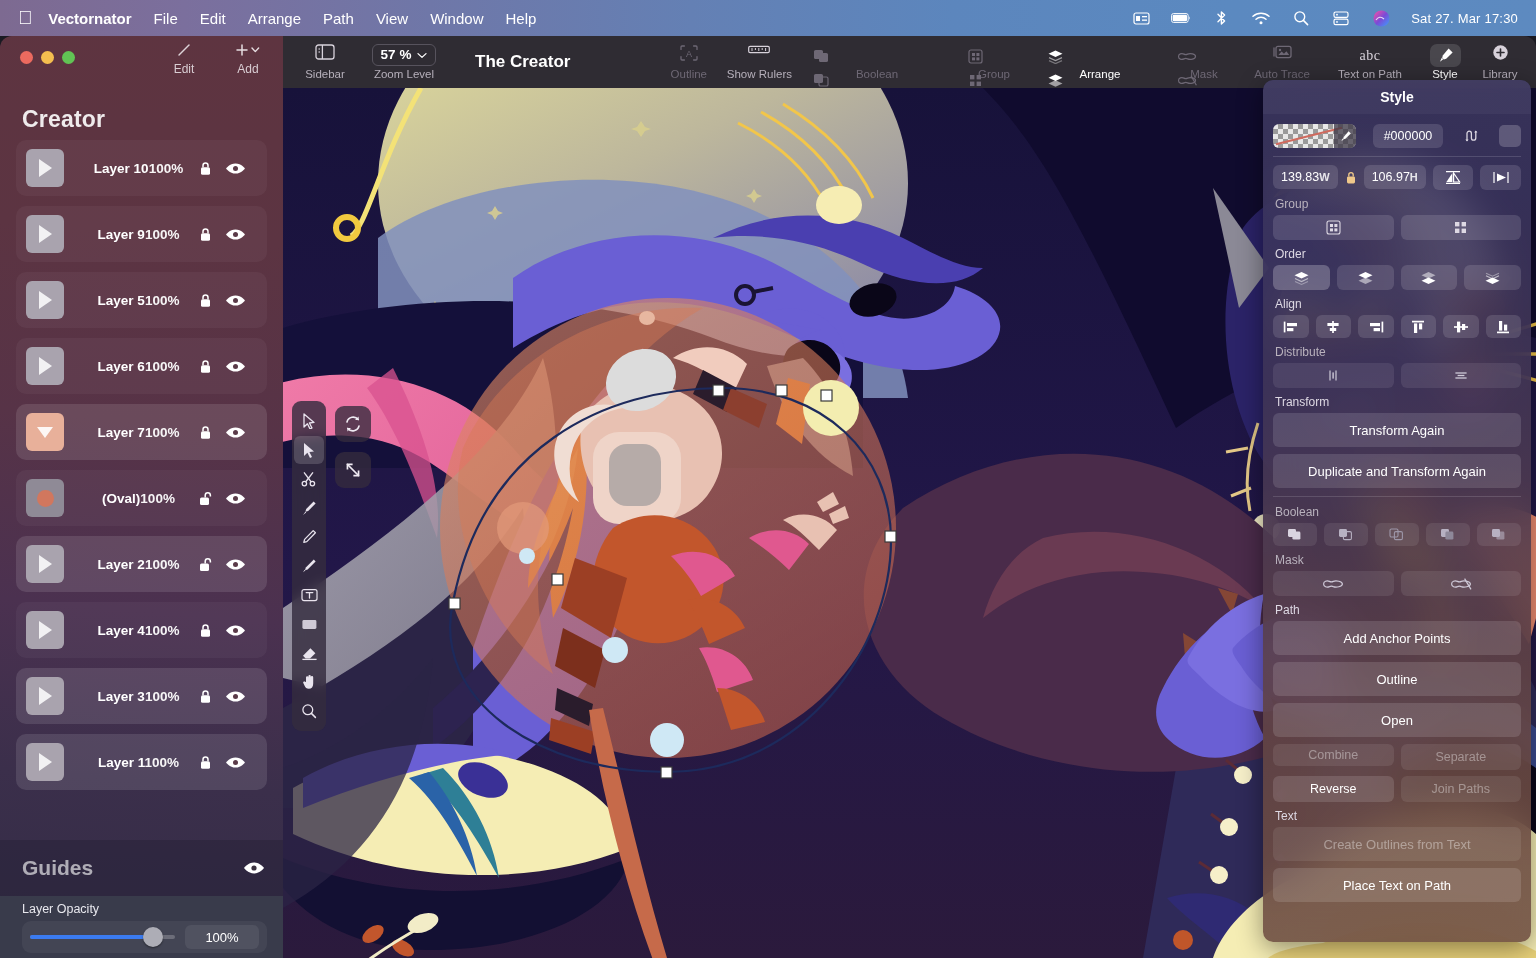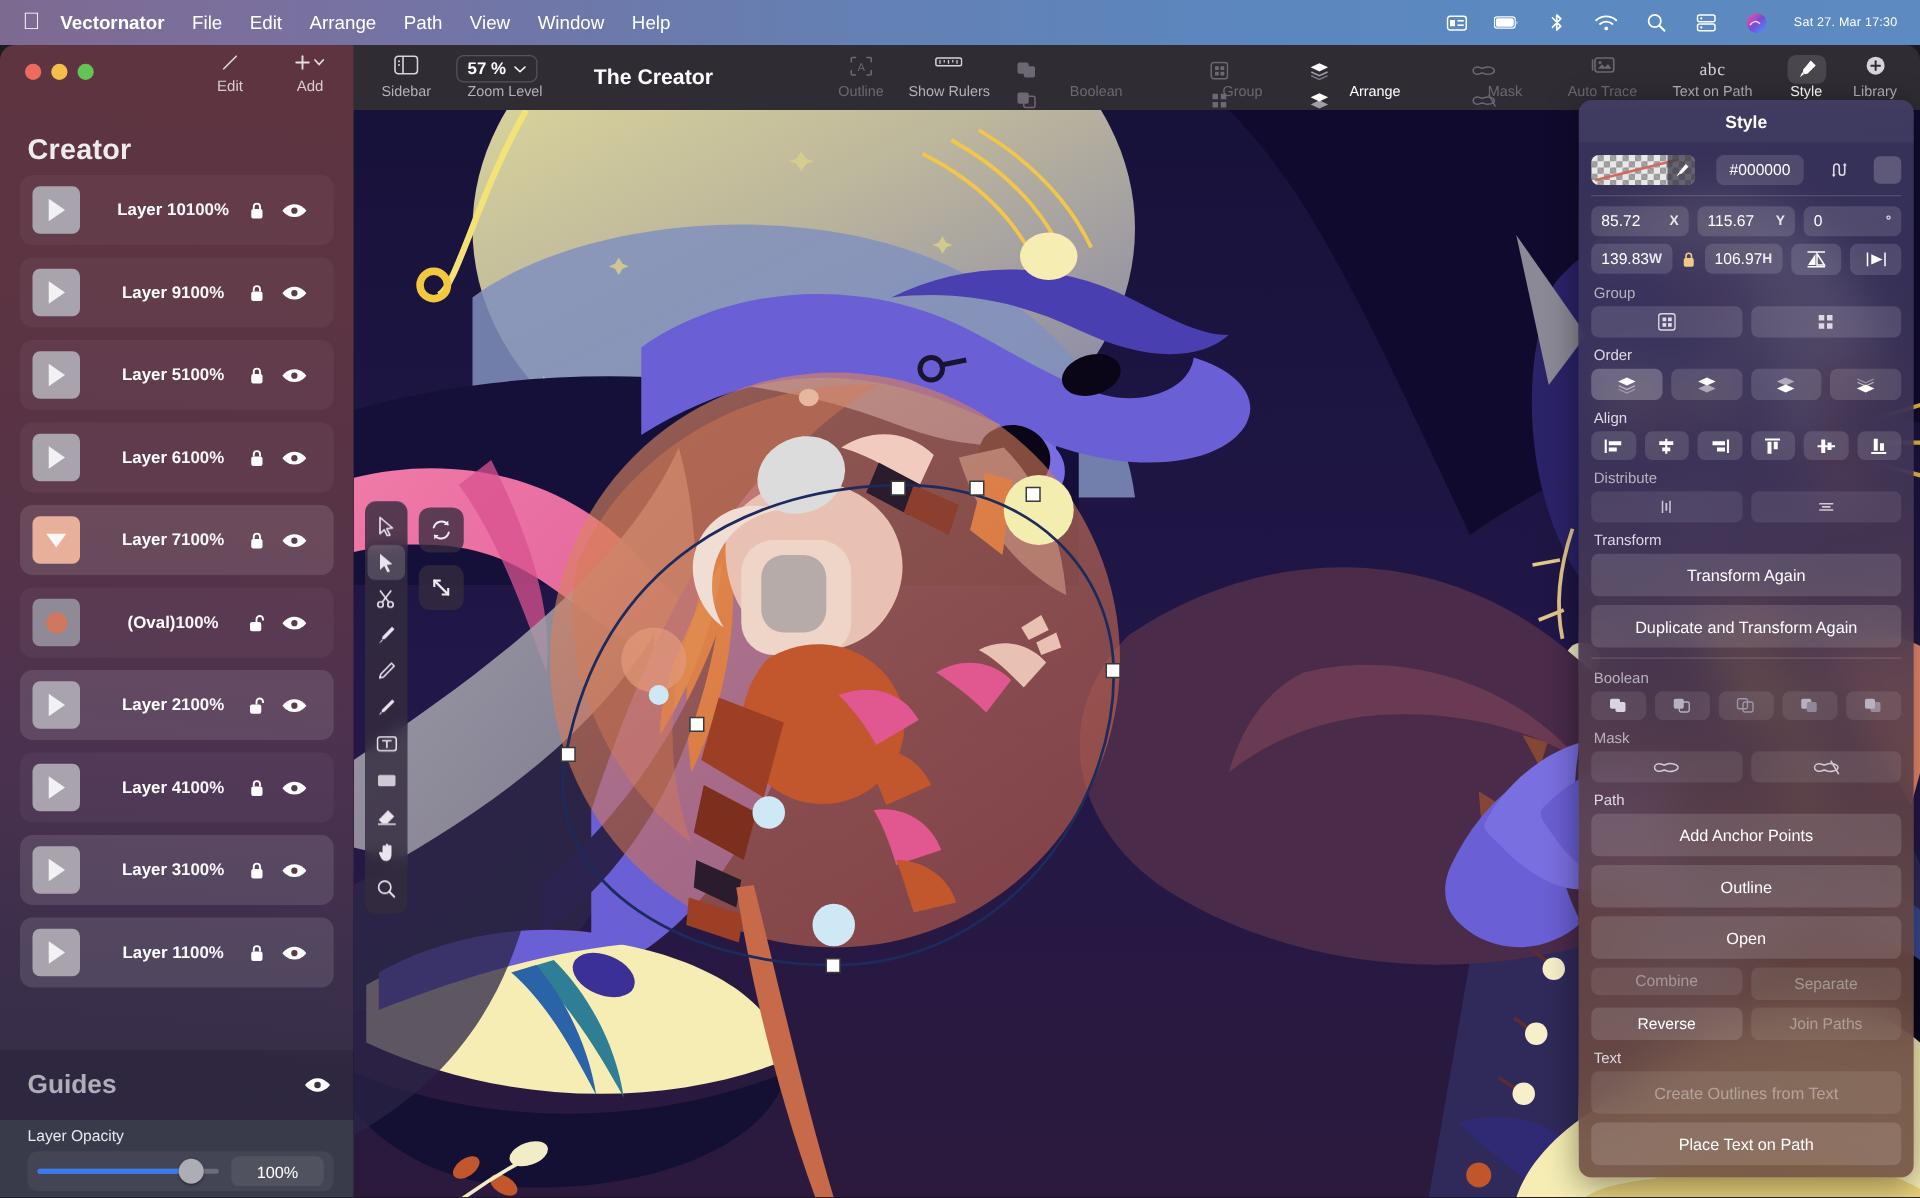--- a/index.html
+++ b/index.html
@@ -15,21 +15,21 @@
     position: absolute; top: 0; left: 0; width: 1536px; height: 36px;
     background: linear-gradient(90deg,#7d6a91 0%,#7b6f9d 12%,#6f77a8 28%,#6480b4 45%,#5c86bd 62%,#5b89c0 80%,#5d8ac0 100%);
     display: flex; align-items: center; z-index: 60;
     color: #fff; font-size: 15px;
   }
   .menubar .apple { margin-left: 18px; margin-right: 16px; font-size: 19px; line-height: 1; position: relative; top: -1px; }
   .menubar .mi { margin-right: 22px; white-space: nowrap; }
   .menubar .mi.brand { font-weight: bold; }
   .menubar .right { margin-left: auto; display: flex; align-items: center; gap: 20px; margin-right: 18px; }
   .menubar .right .ico { width: 20px; height: 18px; display: flex; align-items: center; justify-content: center; }
-  .menubar .clock { font-size: 10px; letter-spacing: .2px; }
+  .menubar .clock { font-size: 13px; letter-spacing: .2px; }
 
   
   .window {
     position: absolute; top: 36px; left: 0; width: 1536px; height: 922px;
     border-radius: 12px 12px 0 0; overflow: hidden;
     background: #211d28;
   }
 
   
   .sidebar {
@@ -533,21 +533,21 @@
               <rect x="1" y="1" width="18" height="14" rx="2.6" fill="none" stroke="#d8d2db" stroke-width="1.3"></rect>
               <line x1="7.4" y1="1" x2="7.4" y2="15" stroke="#d8d2db" stroke-width="1.3"></line>
               <circle cx="4.2" cy="5" r="0.8" fill="#d8d2db"></circle>
               <circle cx="4.2" cy="8" r="0.8" fill="#d8d2db"></circle>
             </svg>
       </span>
       <span class="cap">Sidebar</span>
     </div>
 
     <div class="tb-item" style="min-width:90px;margin-left:6px">
-      <span class="gl" style="display:flex;">
+      <span class="gl" style="display:flex;justify-content:center">
         <span class="tb-zoom">
           <span>57 %</span>
           <svg class="gi" width="10" height="7" viewBox="0 0 10 7">
                 <path d="M1 1.6L5 5.4 9 1.6" fill="none" stroke="#fff" stroke-width="1.3" stroke-linecap="round" stroke-linejoin="round"></path>
               </svg>
         </span>
       </span>
       <span class="cap">Zoom Level</span>
     </div>
 
@@ -1114,34 +1114,20 @@
                 <path d="M3 12V4.4a2.2 2.2 0 0 1 4.4 0V9a2.2 2.2 0 0 0 4.4 0V2" fill="none" stroke="#dcd7e2" stroke-width="1.3"></path>
                 <path d="M1.4 10.6L3 12.6l1.6-2z" fill="#dcd7e2"></path>
                 <path d="M10.2 3.4L11.8 1.4l1.6 2z" fill="#dcd7e2"></path>
               </svg>
         </div>
         <div class="mini-sq"></div>
       </div>
 
       <div class="divider"></div>
 
-      <div class="row">
-        <div class="fld">
-          <span>85.72</span>
-          <span class="u">X</span>
-        </div>
-        <div class="fld">
-          <span>115.67</span>
-          <span class="u">Y</span>
-        </div>
-        <div class="fld">
-          <span>0</span>
-          <span class="u">°</span>
-        </div>
-      </div>
 
       <div class="row">
         <div class="fld">
           <span>139.83</span>
           <span class="u">W</span>
         </div>
         <div class="lockpin">
           <svg class="gi" width="10" height="13" viewBox="0 0 10 13">
                 <rect x="1" y="5.4" width="8" height="7" rx="1.4" fill="#f0c88a"></rect>
                 <path d="M2.8 5.4V3.8a2.2 2.2 0 0 1 4.4 0v1.6" fill="none" stroke="#f0c88a" stroke-width="1.3"></path>

